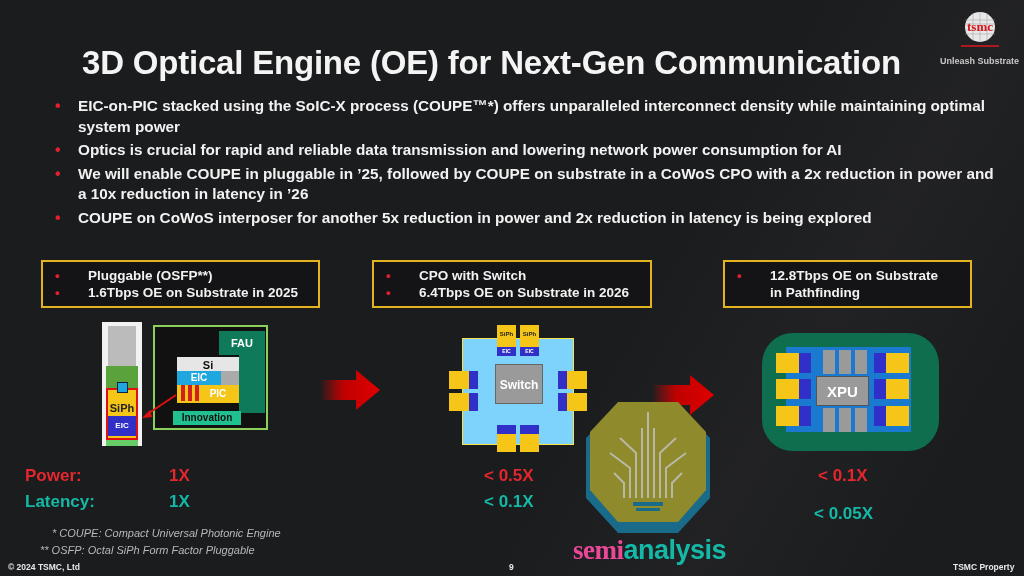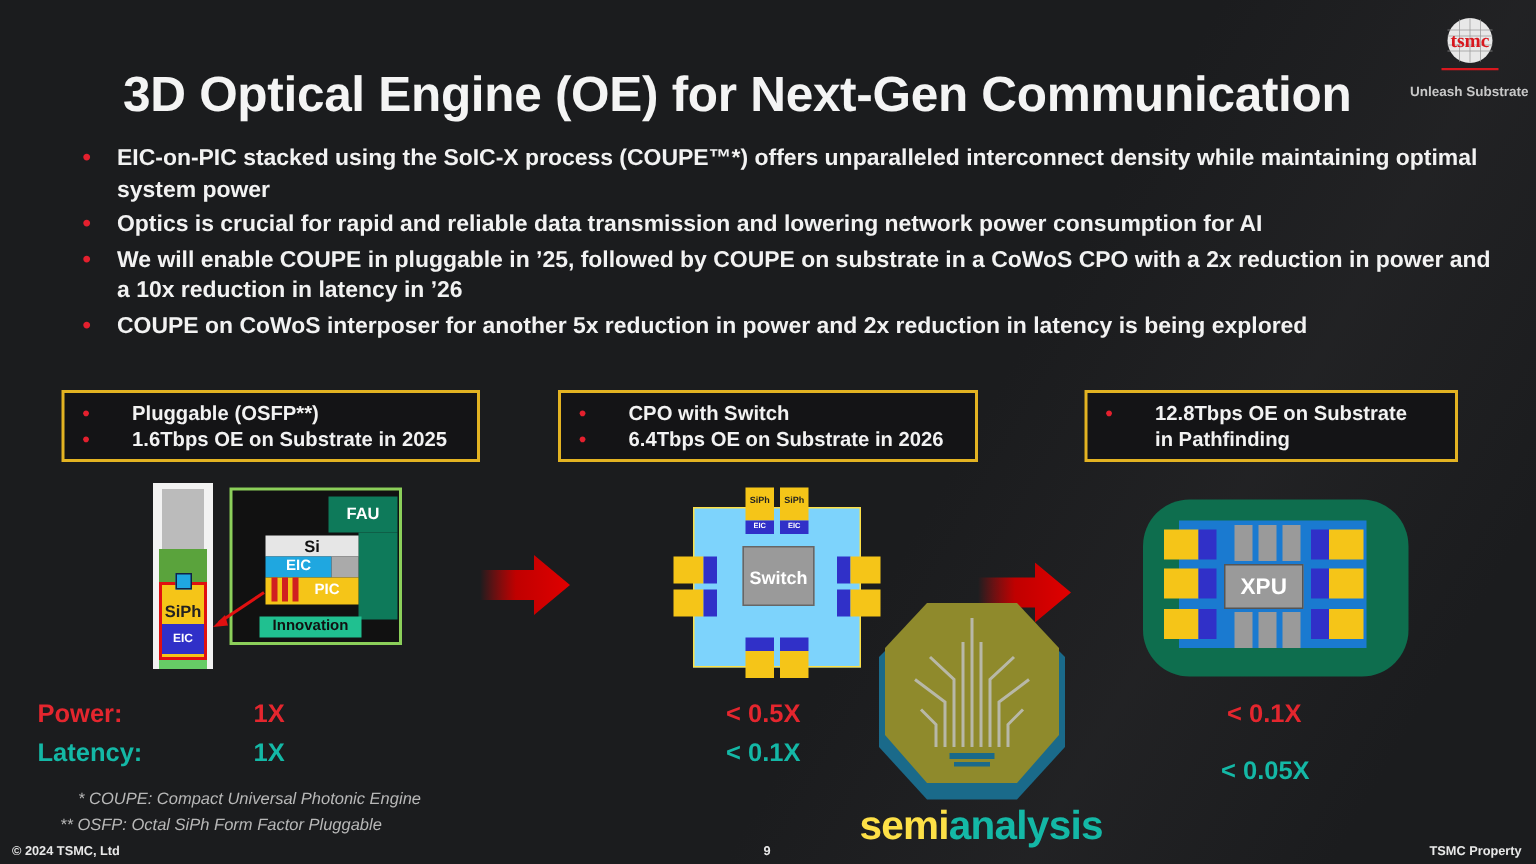--- a/index.html
+++ b/index.html
@@ -150,21 +150,21 @@
       <polyline points="82,100 82,55 98,40"></polyline>
     <polyline points="52,100 52,70 32,55"></polyline>
       <polyline points="88,100 88,70 108,55"></polyline>
     <polyline points="46,100 46,85 36,75"></polyline>
       <polyline points="94,100 94,85 104,75"></polyline>
   </g>
   <rect x="55" y="104" width="30" height="4" fill="#1a6a8a"></rect>
     <rect x="58" y="110" width="24" height="3" fill="#1a6a8a"></rect>
 </svg>
 <div style="position:absolute;left:573px;top:535px;font-size:27px;font-weight:bold;letter-spacing:-0.5px;">
-  <span style="color:#fde047;">semi</span><span style="color:#14b8a6;">analysis</span>
+  <span style="color:#ec4899;font-family:Liberation Serif, serif;">semi</span><span style="color:#14b8a6;">analysis</span>
 </div>
 
 <div style="position:absolute;left:762px;top:333px;width:177px;height:118px;background:#0e6e4e;border-radius:31px;">
   <div style="position:absolute;left:24px;top:14px;width:125px;height:85px;background:#1a7ad0;"></div>
   <div class="chip" style="left:54px;top:43px;width:53px;height:30px;line-height:30px;background:#9a9a9a;border:1px solid #555;font-size:15px;color:#fff;">XPU</div>
   <div class="chip" style="left:61px;top:17px;width:12px;height:24px;background:#9a9a9a;"></div>
   <div class="chip" style="left:77px;top:17px;width:12px;height:24px;background:#9a9a9a;"></div>
   <div class="chip" style="left:93px;top:17px;width:12px;height:24px;background:#9a9a9a;"></div>
   <div class="chip" style="left:61px;top:75px;width:12px;height:24px;background:#9a9a9a;"></div>
   <div class="chip" style="left:77px;top:75px;width:12px;height:24px;background:#9a9a9a;"></div>

